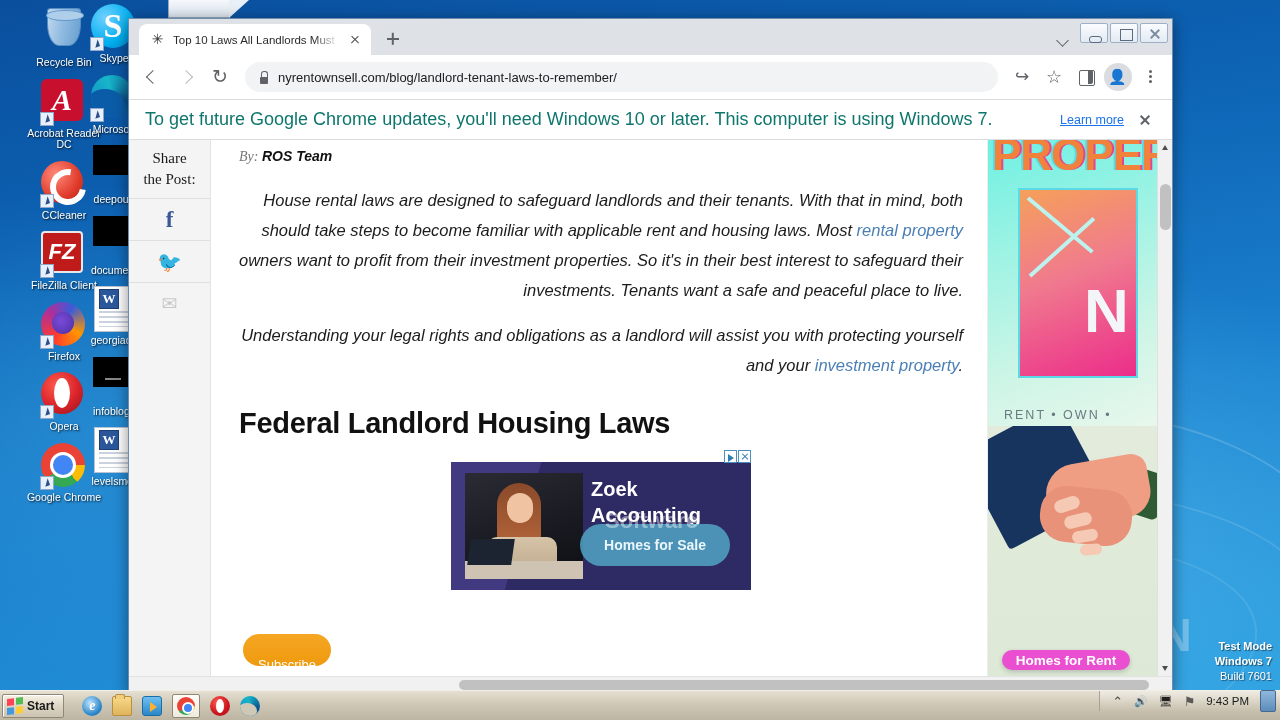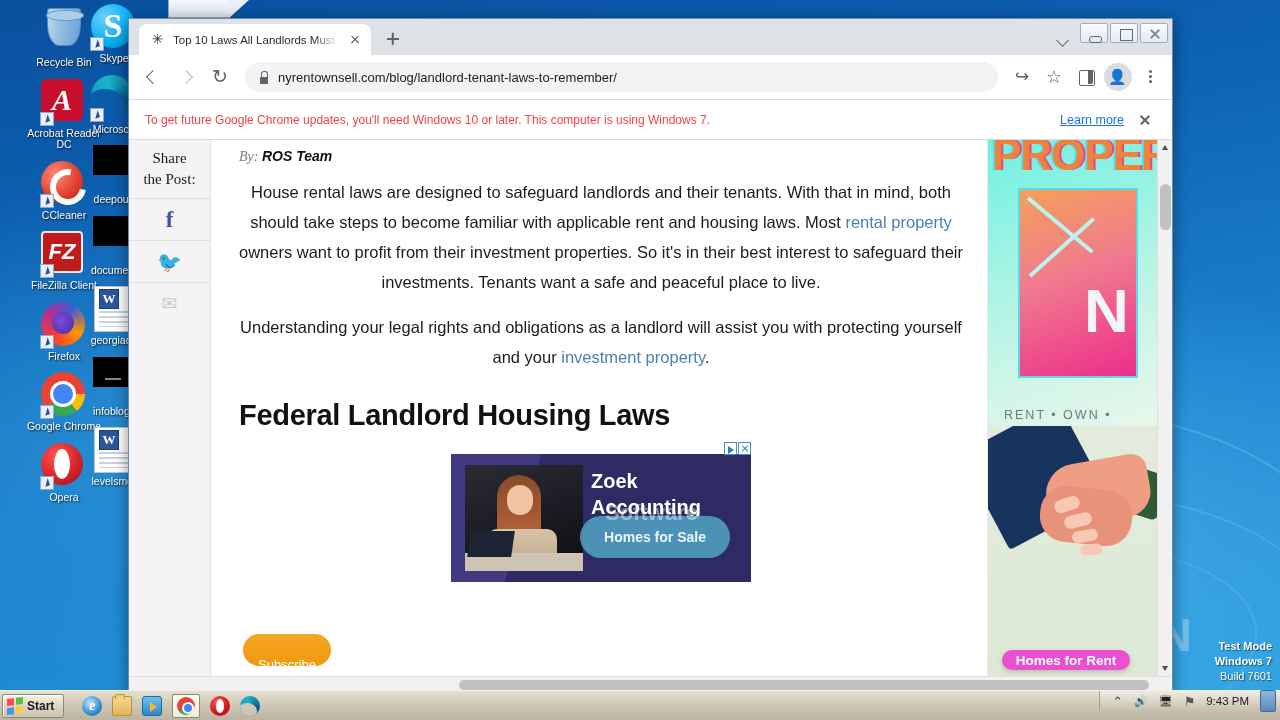--- a/index.html
+++ b/index.html
@@ -350,21 +350,21 @@
   .avatar-ic:after{content:"\1F464";position:absolute;inset:0;text-align:center;line-height:28px;font-size:15px;color:#5f6368;}
   .kebab-ic:after{
     content:"";position:absolute;left:13px;top:7px;width:3px;height:3px;border-radius:50%;
     background:#5f6368;box-shadow:0 5px 0 #5f6368,0 10px 0 #5f6368;
   }
 
   #notifbar{
     height:40px;background:#fff;border-bottom:1px solid #dadce0;
     display:flex;align-items:center;padding:0 16px;gap:10px;
   }
-  #notif-text{flex:1;font-size:12px;color:#ef4444;}
+  #notif-text{flex:1;font-size:18px;color:#0f766e;}
   #notif-learn{font-size:12.5px;color:#1a73e8;text-decoration:underline;}
   #notif-close{width:22px;height:22px;position:relative;flex:none;}
   #notif-close:before,#notif-close:after{
     content:"";position:absolute;left:5px;top:10px;width:12px;height:1.6px;background:#5f6368;}
   #notif-close:before{transform:rotate(45deg);}
   #notif-close:after{transform:rotate(-45deg);}
 
   
   #viewport{
     flex:1;position:relative;background:#fff;overflow:hidden;display:flex;
@@ -383,26 +383,26 @@
   .share-btn{height:42px;border-top:1px solid #e0e0e0;display:flex;align-items:center;justify-content:center;}
   .fb-ic{color:#3b5998;font-size:23px;font-weight:bold;font-family:"Liberation Serif",serif;line-height:1;}
   .tw-ic{color:#1da1f2;font-size:20px;line-height:1;}
   .ml-ic{color:#c9c9c9;font-size:19px;line-height:1;}
 
   
   #article{
     flex:1;padding:8px 24px 0 28px;overflow:hidden;position:relative;min-width:0;
   }
   #byline{
-    font-size:14px;color:#777;font-style:italic;margin-bottom:12px;
+    font-size:14px;color:#777;font-style:italic;margin-bottom:20px;
     font-family:"Liberation Serif",serif;
   }
   #byline b{color:#111;font-style:italic;font-weight:bold;font-family:"Liberation Sans",sans-serif;}
   #article p{
-    font-size:16.5px;line-height:30px;color:#1c1c1c;margin-bottom:15px;text-align:center;
+    font-size:16.5px;line-height:30px;color:#1c1c1c;margin-bottom:15px;text-align:right;font-style:italic;
   }
   #article a{color:#4a7fb5;text-decoration:none;}
   #article h2{
     font-size:29px;line-height:34px;color:#111;margin:26px 0 14px;
     font-family:"Liberation Sans",sans-serif;font-weight:bold;letter-spacing:-.3px;
   }
 
   
   #ad-block{margin:22px auto 0;width:300px;position:relative;}
   #ad-badges{position:absolute;right:0;top:-12px;display:flex;gap:1px;z-index:3;}
@@ -589,31 +589,31 @@
   </div>
   <div class="dicon">
     <div class="glyph">
         <div class="ic-firefox"></div>
         <span class="shortcut-arrow"></span>
       </div>
     <div class="cap">Firefox</div>
   </div>
   <div class="dicon">
     <div class="glyph">
+        <div class="ic-opera"></div>
+        <span class="shortcut-arrow"></span>
+      </div>
+    <div class="cap">Opera</div>
+  </div>
+  <div class="dicon">
+    <div class="glyph">
         <div class="ic-chrome"></div>
         <span class="shortcut-arrow"></span>
       </div>
     <div class="cap">Google Chrome</div>
-  </div>
-  <div class="dicon">
-    <div class="glyph">
-        <div class="ic-opera"></div>
-        <span class="shortcut-arrow"></span>
-      </div>
-    <div class="cap">Opera</div>
   </div>
 </div>
 
 <div class="col2">
   <div class="dicon">
     <div class="glyph">
         <div class="ic-skype">S</div>
         <span class="shortcut-arrow"></span>
       </div>
     <div class="cap">Skype</div>

